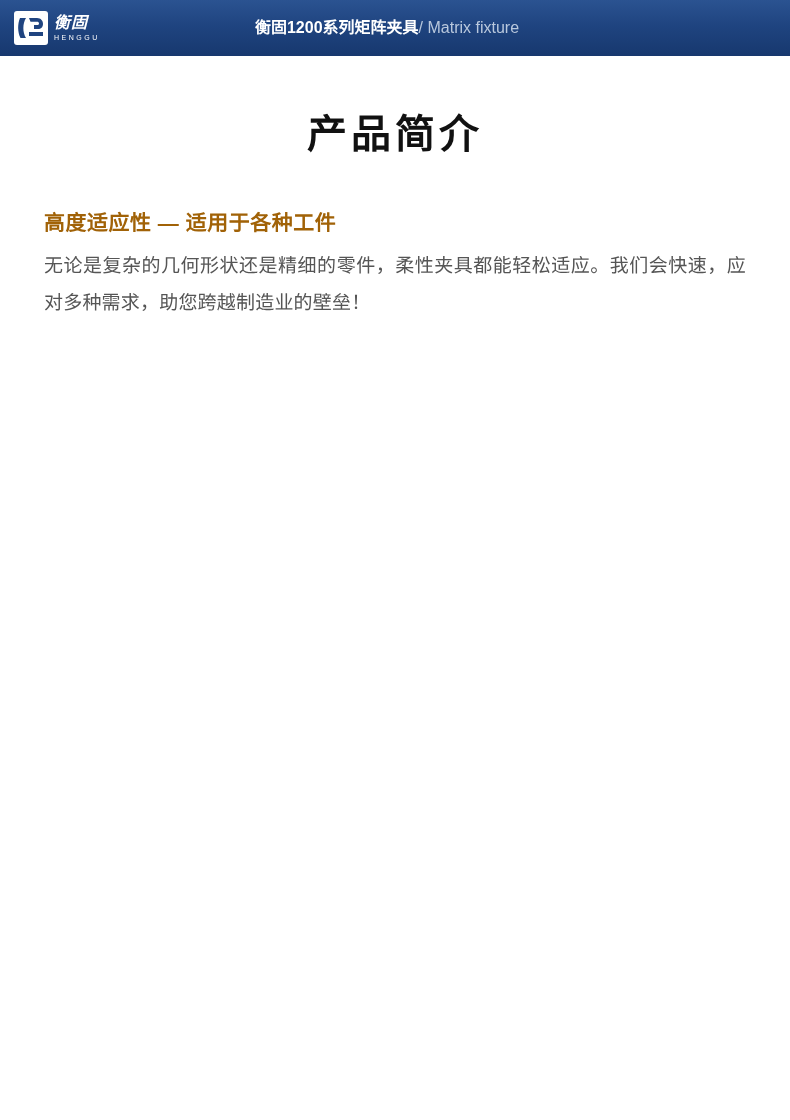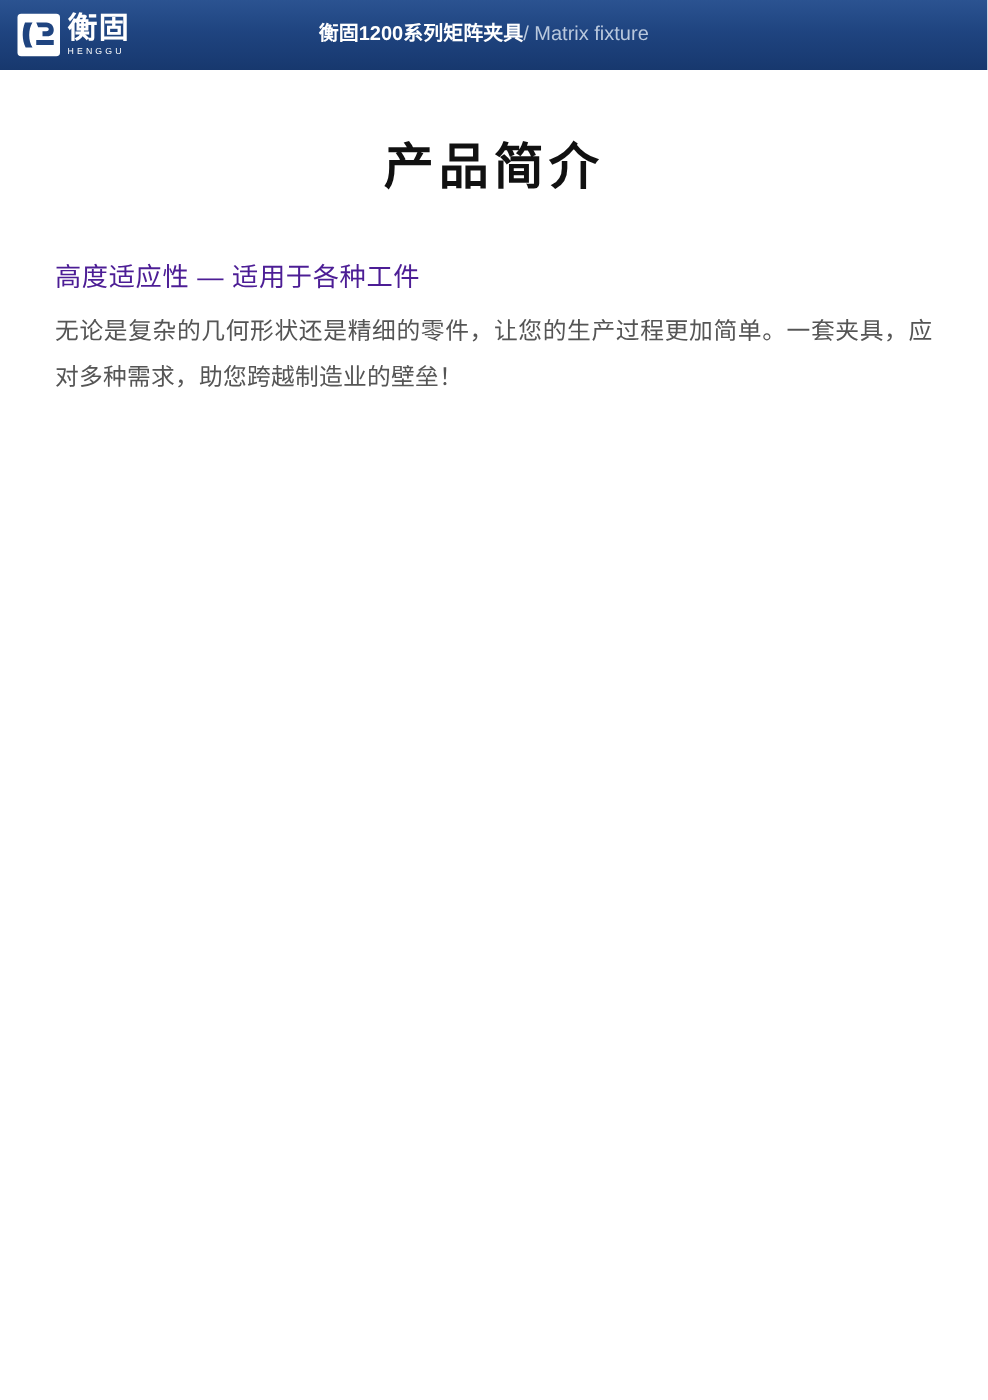--- a/index.html
+++ b/index.html
@@ -43,24 +43,25 @@
   }
   .logo-mark svg { display: block; }
   .logo-text {
     display: flex;
     flex-direction: column;
     justify-content: center;
     line-height: 1;
   }
   .logo-cn {
     color: #ffffff;
-    font-size: 24px;
+    font-size: 16px;
     font-weight: bold;
     letter-spacing: 1px;
     white-space: nowrap;
+    font-style: italic;
   }
   .logo-en {
     color: #ffffff;
     font-size: 7px;
     letter-spacing: 2.5px;
     margin-top: 3px;
     white-space: nowrap;
   }
   .header-title {
     position: absolute;
@@ -96,22 +97,22 @@
     line-height: 1.1;
   }
 
   .section {
     margin-bottom: 34px;
   }
   .section:last-child { margin-bottom: 0; }
 
   .section-heading {
     font-size: 21px;
-    font-weight: normal;
-    color: #4c1d95;
+    font-weight: bold;
+    color: #a16207;
     margin: 0 0 10px 0;
     letter-spacing: 0.5px;
     line-height: 1.4;
   }
   .section-body {
     font-size: 19px;
     color: #555555;
     line-height: 1.95;
     margin: 0;
     letter-spacing: 0.2px;
@@ -138,20 +139,20 @@
   <div class="header-title">
     <span class="t-cn">衡固1200系列矩阵夹具</span><span class="t-en">/ Matrix fixture</span>
   </div>
 </div>
 
 <div class="page">
   <h1 class="page-title">产品简介</h1>
 
   <div class="section">
     <h2 class="section-heading">高度适应性 — 适用于各种工件</h2>
-    <p class="section-body">无论是复杂的几何形状还是精细的零件，让您的生产过程更加简单。一套夹具，应对多种需求，助您跨越制造业的壁垒！</p>
+    <p class="section-body">无论是复杂的几何形状还是精细的零件，柔性夹具都能轻松适应。我们会快速，应对多种需求，助您跨越制造业的壁垒！</p>
   </div>
 
   <div class="section">
   </div>
 
 
 </div>
 
 </body></html>

